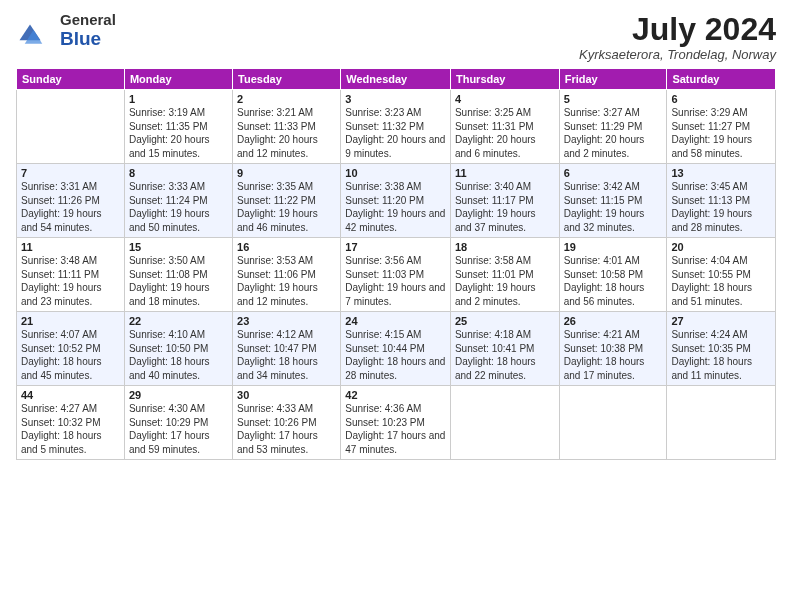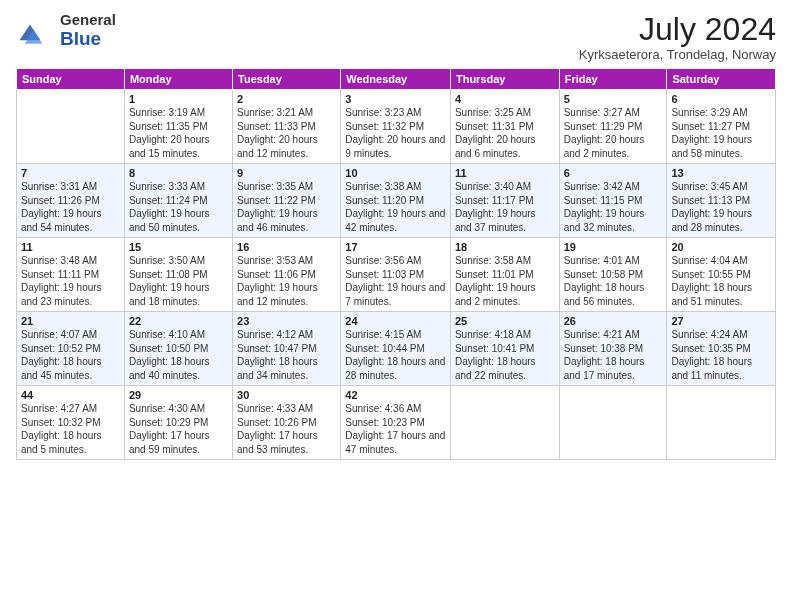--- a/index.html
+++ b/index.html
@@ -44,27 +44,28 @@
     }
     .logo-icon {
       width: 28px;
       height: 28px;
     }
     .title-block {
       text-align: right;
     }
     .month-title {
       font-size: 32px;
-      font-weight: normal;
+      font-weight: bold;
       color: #222;
       line-height: 1.1;
     }
     .location {
       font-size: 13px;
       color: #444;
+      font-style: italic;
     }
     .calendar {
       width: 100%;
       border-collapse: collapse;
       font-size: 9.5px;
     }
     .calendar th {
       background: #a21caf;
       color: #fff;
       text-align: left;

